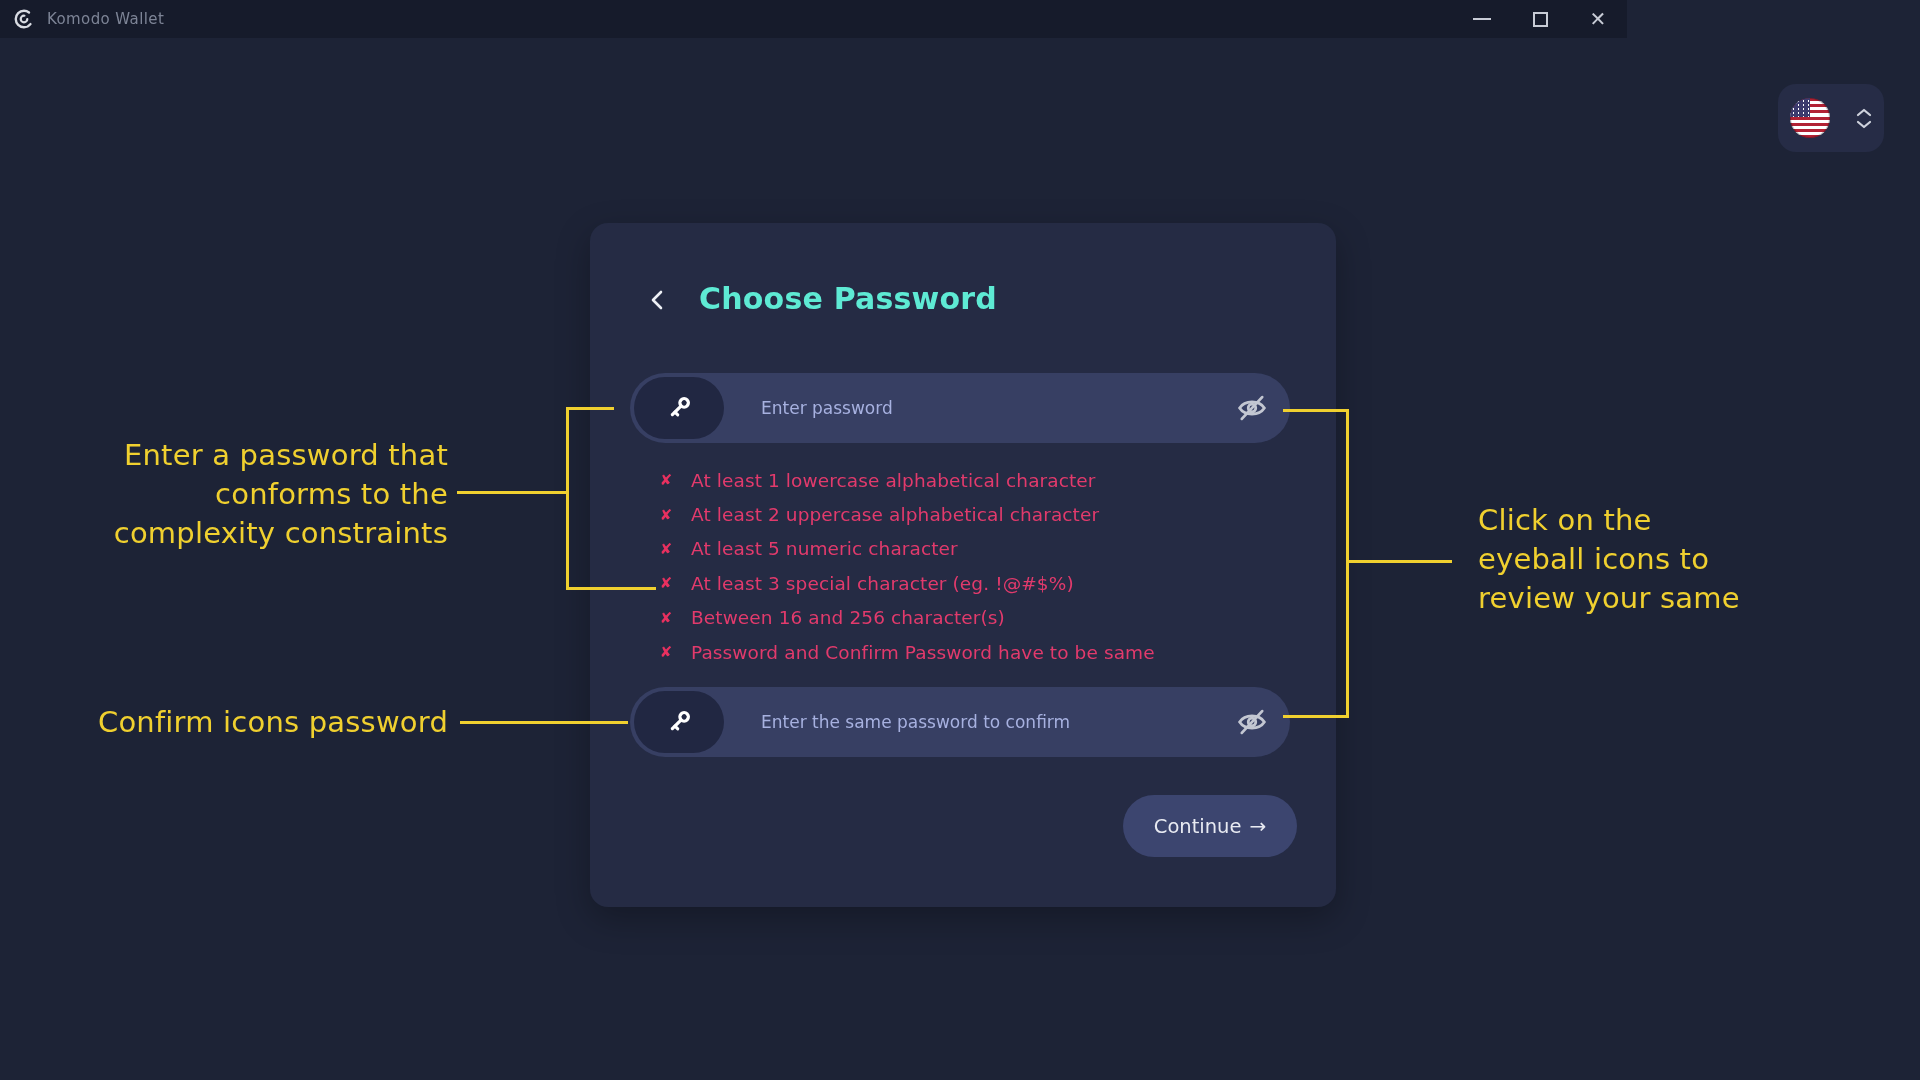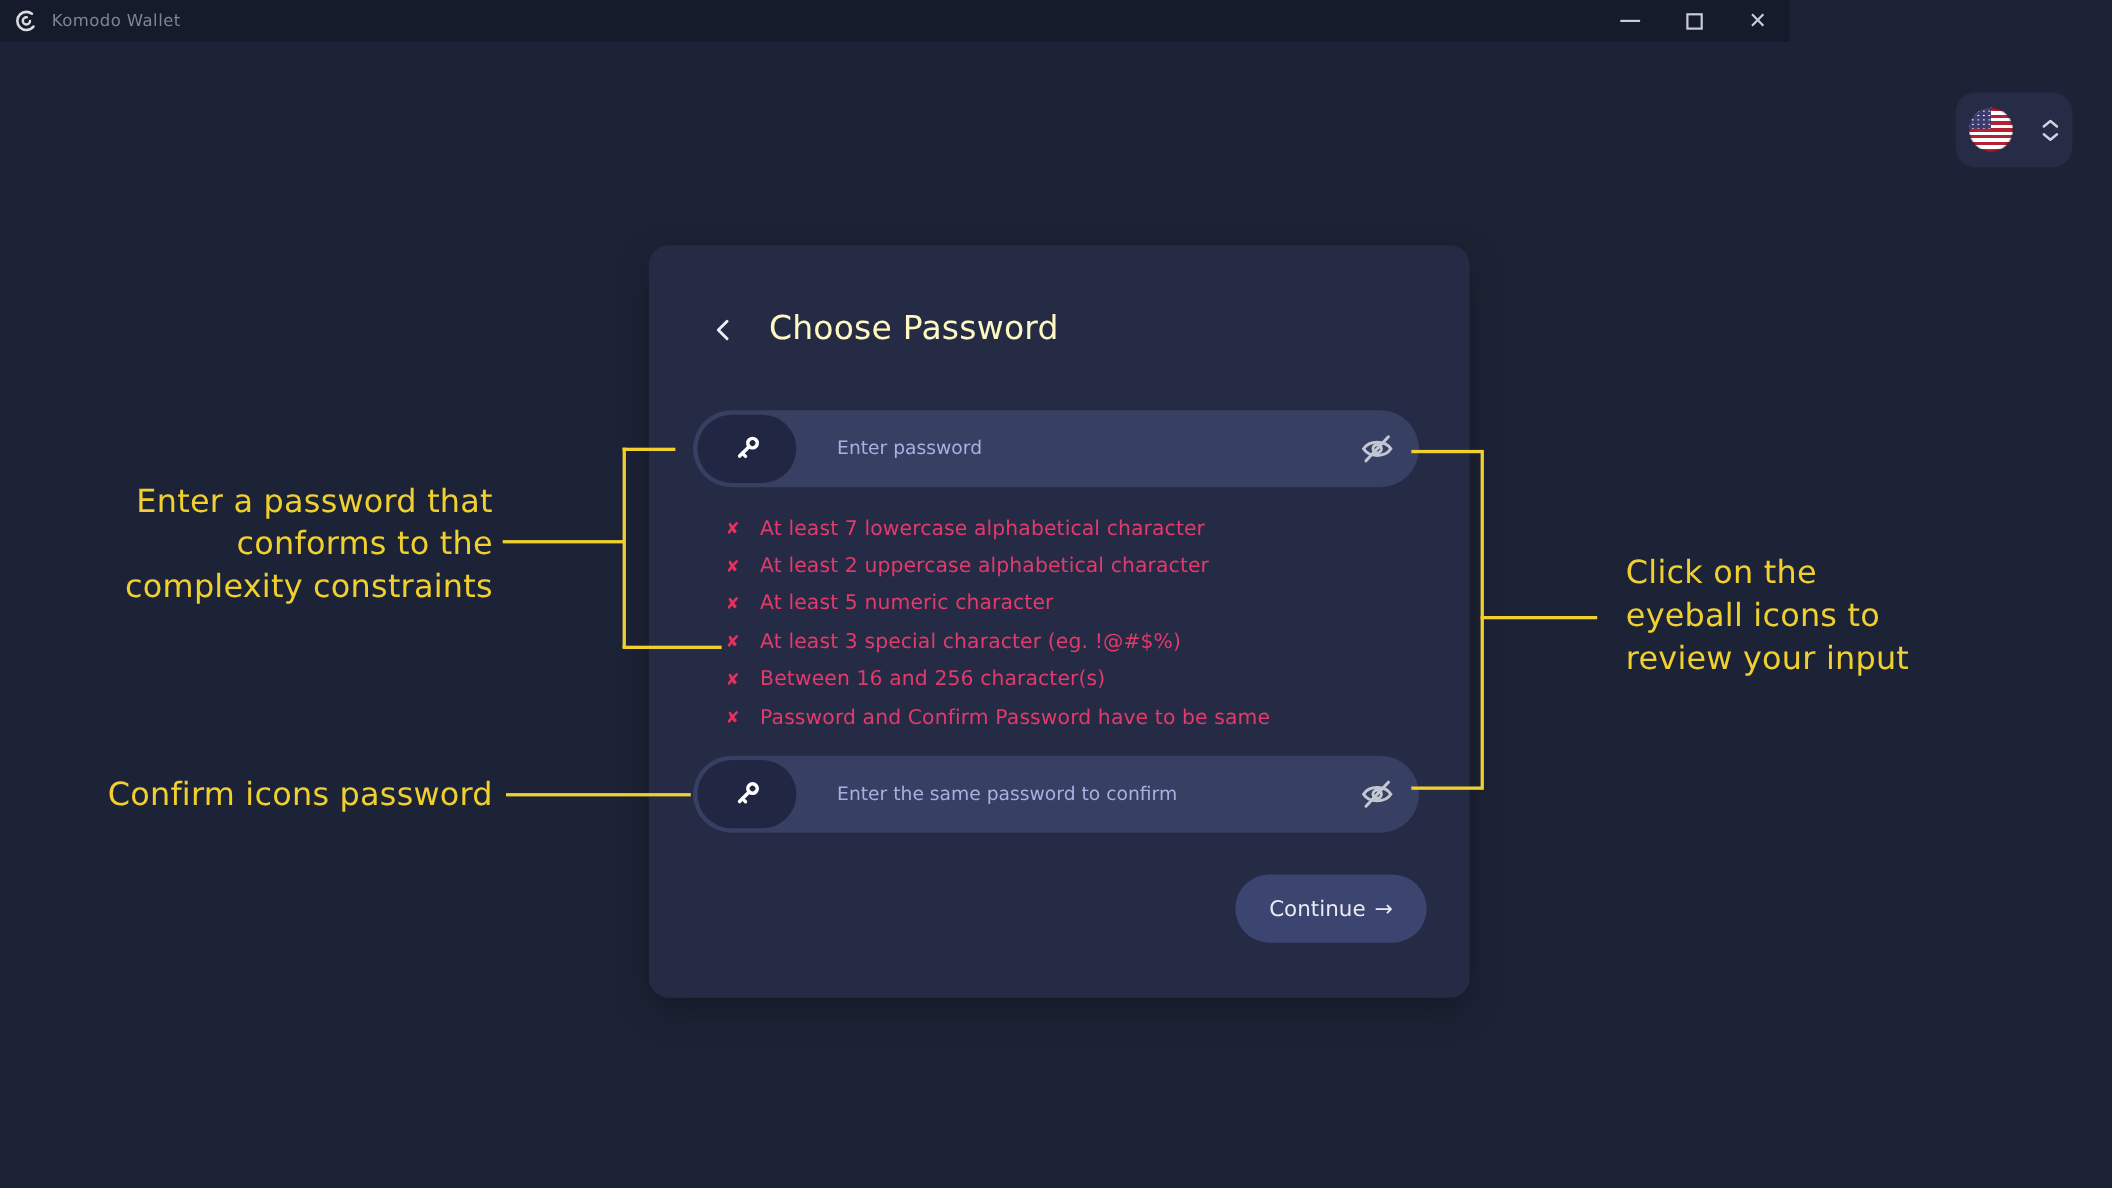--- a/index.html
+++ b/index.html
@@ -55,21 +55,21 @@
     position:absolute; left:590px; top:223px; width:746px; height:684px;
     background:var(--card-bg,#252b44); border-radius:18px;
     box-shadow:0 12px 34px rgba(0,0,0,.28);
   }
   .back-btn {
     position:absolute; left:645px; top:287px; width:26px; height:26px;
     background:transparent; border:none; cursor:pointer; padding:0;
   }
   .card-title {
     position:absolute; left:699px; top:281px;
-    font-size:30px; font-weight:400; color:#fef9c3; letter-spacing:.2px;
+    font-size:30px; font-weight:700; color:#5eead4; letter-spacing:.2px;
   }
 
   
   .pw-field {
     position:absolute; left:630px; width:660px; height:70px;
     background:var(--field-bg,#373f63); border-radius:35px;
   }
   .pw-field.first { top:373px; }
   .pw-field.second { top:687px; }
   .key-pill {
@@ -192,21 +192,21 @@
         <path d="M3.5 11 C7 5.5 17 5.5 20.5 11 C17 16.5 7 16.5 3.5 11 Z" fill="none" stroke="#c3c7d2" stroke-width="1.9"></path>
         <circle cx="12" cy="11" r="2.6" fill="none" stroke="#c3c7d2" stroke-width="1.9"></circle>
         <line x1="5" y1="18.5" x2="19" y2="3.5" stroke="#c3c7d2" stroke-width="1.9" stroke-linecap="round"></line>
       </svg>
     </button>
   </div>
 
   <ul class="req-list">
     <li class="req-row">
       <span class="req-x">✘</span>
-      <span class="req-text">At least 7 lowercase alphabetical character</span>
+      <span class="req-text">At least 1 lowercase alphabetical character</span>
     </li>
 
     <li class="req-row">
       <span class="req-x">✘</span>
       <span class="req-text">At least 2 uppercase alphabetical character</span>
     </li>
 
     <li class="req-row">
       <span class="req-x">✘</span>
       <span class="req-text">At least 5 numeric character</span>
@@ -252,21 +252,21 @@
     <span>Continue</span>
     <span class="continue-arrow">→</span>
   </button>
 
   <div class="anno left-top">Enter a password that
 conforms to the
 complexity constraints</div>
   <div class="anno left-bottom">Confirm icons password</div>
   <div class="anno right-side">Click on the
 eyeball icons to
-review your input</div>
+review your same</div>
 
   <div class="conn ln-a-mid"></div>
   <div class="conn ln-a-vert"></div>
   <div class="conn ln-a-top"></div>
   <div class="conn ln-a-bottom"></div>
   <div class="conn ln-b"></div>
   <div class="conn ln-r-top"></div>
   <div class="conn ln-r-vert"></div>
   <div class="conn ln-r-bottom"></div>
   <div class="conn ln-r-mid"></div>

